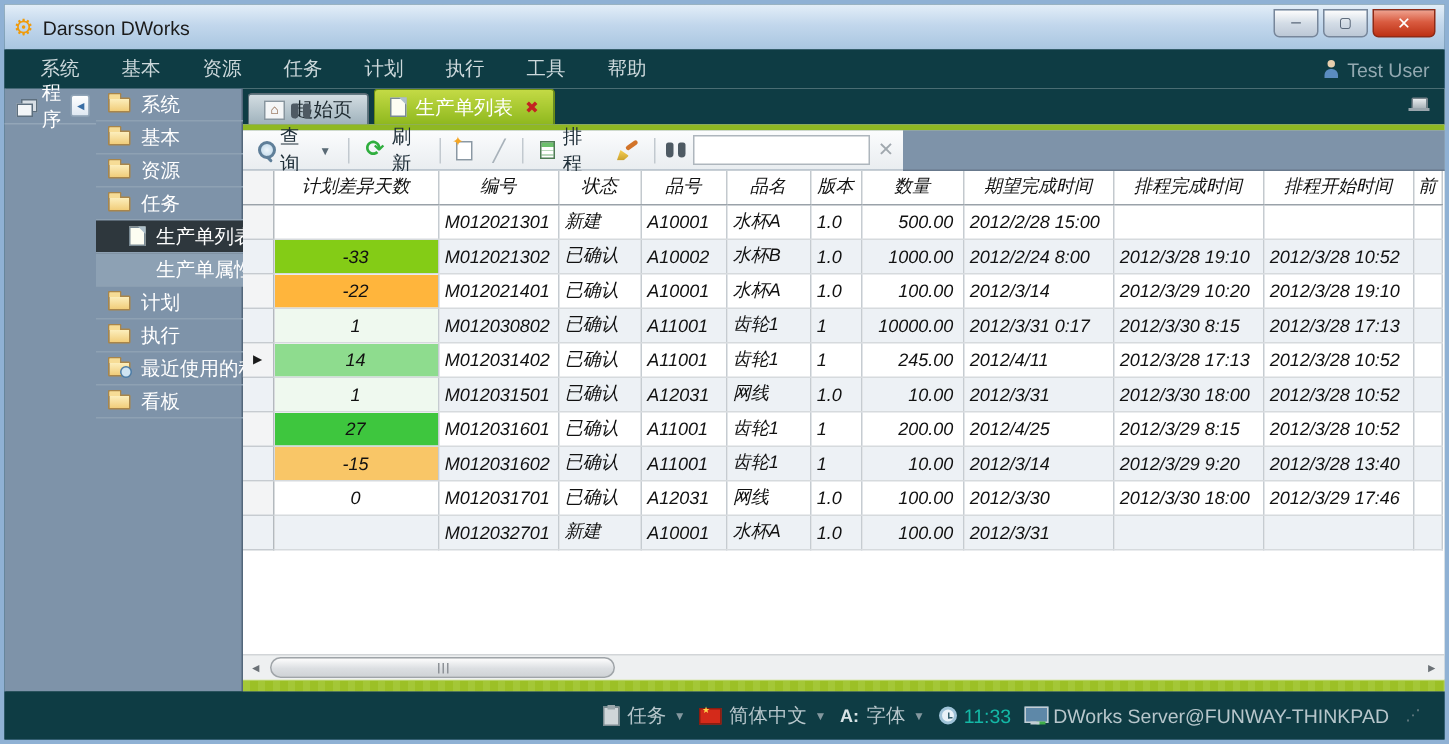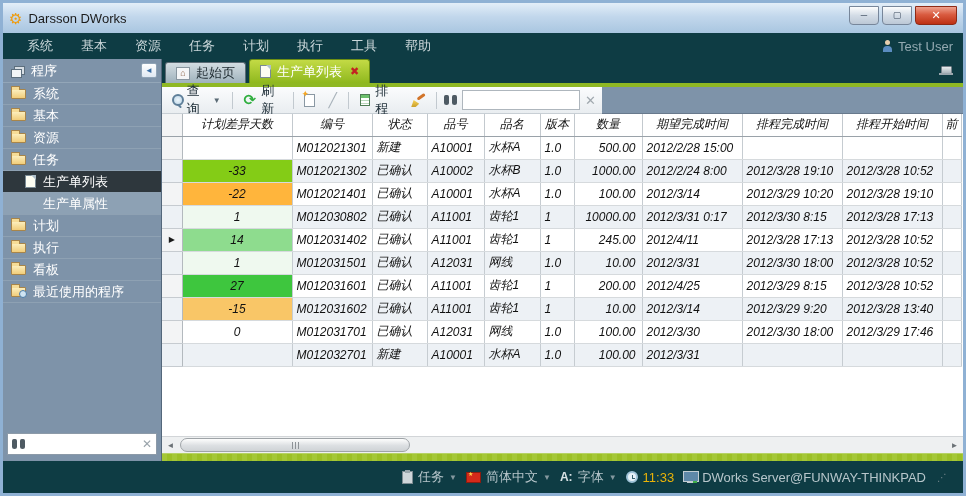--- a/index.html
+++ b/index.html
@@ -40,21 +40,21 @@
   .menu-item { padding:0 14px; line-height:26px; cursor:default; }
   .menu-user { margin-left:auto; display:flex; align-items:center; gap:5px; color:#93a9b1; }
   .icon-person { position:relative; width:11px; height:12px; display:inline-block; }
   .icon-person::before { content:""; position:absolute; left:3px; top:0; width:5px; height:5px; border-radius:50%; background:#e8cfae; }
   .icon-person::after { content:""; position:absolute; left:1px; bottom:0; width:9px; height:6px; border-radius:4px 4px 0 0; background:#5a8cc0; }
 
   
   .main { flex:1; display:flex; min-height:0; }
 
   
-  .sidebar { width:159px; flex:0 0 159px; background:#7e93a9; border-right:1px solid #53677b; display:flex; flex-direction:column; }
+  .sidebar { width:159px; flex:0 0 159px; background:#7e93a9; border-right:1px solid #53677b; display:flex; flex-direction:row; }
   .side-header { height:24px; display:flex; align-items:center; padding:0 4px 0 8px; color:#fff; font-size:13px; border-bottom:1px solid #93a6b8; }
   .icon-programs { position:relative; width:13px; height:10px; margin-right:7px; }
   .icon-programs::before { content:""; position:absolute; left:3px; top:0; width:9px; height:7px; background:#d7dee4; border:1px solid #5d6f7e; }
   .icon-programs::after { content:""; position:absolute; left:0; top:3px; width:9px; height:7px; background:#f2f5f7; border:1px solid #5d6f7e; }
   .side-collapse { margin-left:auto; width:16px; height:15px; background:linear-gradient(#ffffff,#dfe8f2); border:1px solid #8fa3b6; border-radius:2px; color:#3a6ea5; font-size:8px; display:flex; align-items:center; justify-content:center; cursor:default; }
   .side-items { flex:0 0 auto; }
   .side-item { height:22px; display:flex; align-items:center; padding-left:8px; color:#fff; font-size:13px; border-bottom:1px solid #8ea1b3; cursor:default; }
   .side-item.selected { background:#2e373d; padding-left:22px; }
   .side-item.child { background:#8da1b4; padding-left:40px; }
   .side-spacer { flex:1; }
@@ -139,21 +139,21 @@
   .icon-flag { position:relative; width:15px; height:11px; background:#d42a1a; border:1px solid #8c1c10; }
   .icon-flag::before { content:"★"; position:absolute; left:1px; top:-3px; color:#ffd24a; font-size:6px; }
   .icon-fontA { color:#d8e2e5; font-size:12px; font-weight:bold; }
   .icon-clock { width:12px; height:12px; border-radius:50%; border:2px solid #9fc3d8; background:#e8f2f8; position:relative; }
   .icon-clock::before { content:""; position:absolute; left:4px; top:2px; width:1px; height:4px; background:#35606f; }
   .icon-clock::after { content:""; position:absolute; left:4px; top:5px; width:3px; height:1px; background:#35606f; }
   .icon-monitor { position:relative; width:14px; height:12px; }
   .icon-monitor::before { content:""; position:absolute; left:0; top:0; width:14px; height:9px; background:#5e88a8; border:1px solid #c2cdd3; }
   .icon-monitor::after { content:""; position:absolute; left:4px; bottom:0; width:6px; height:2px; background:#c2cdd3; box-shadow:4px 0 0 #3fae4a; }
   .sb-grip { color:#6e8289; font-size:10px; margin-left:2px; }
-  .sb-time { color:#eab308; }
+  .sb-time { color:#14b8a6; }
 </style>
 </head>
 <body>
 
 <div class="window">
 
   <div class="titlebar">
     <span class="logo-gear">⚙</span>
     <span class="title-text">Darsson DWorks</span>
     <div class="win-controls">
@@ -214,26 +214,26 @@
           </div>
           <div class="side-item">
             <span class="icon-folder"></span>
             <span>计划</span>
           </div>
           <div class="side-item">
             <span class="icon-folder"></span>
             <span>执行</span>
           </div>
           <div class="side-item">
-            <span class="icon-folder"></span>
-            <span>看板</span>
-          </div>
-          <div class="side-item">
             <span class="icon-folder clock"></span>
             <span>最近使用的程序</span>
+          </div>
+          <div class="side-item">
+            <span class="icon-folder"></span>
+            <span>看板</span>
           </div>
         </div>
       <div class="side-spacer"></div>
       <div class="side-search">
         <span class="icon-binoculars"></span>
         <input type="text" value="" style="">
         <span class="icon-x-gray">✕</span>
       </div>
     </div>
 

